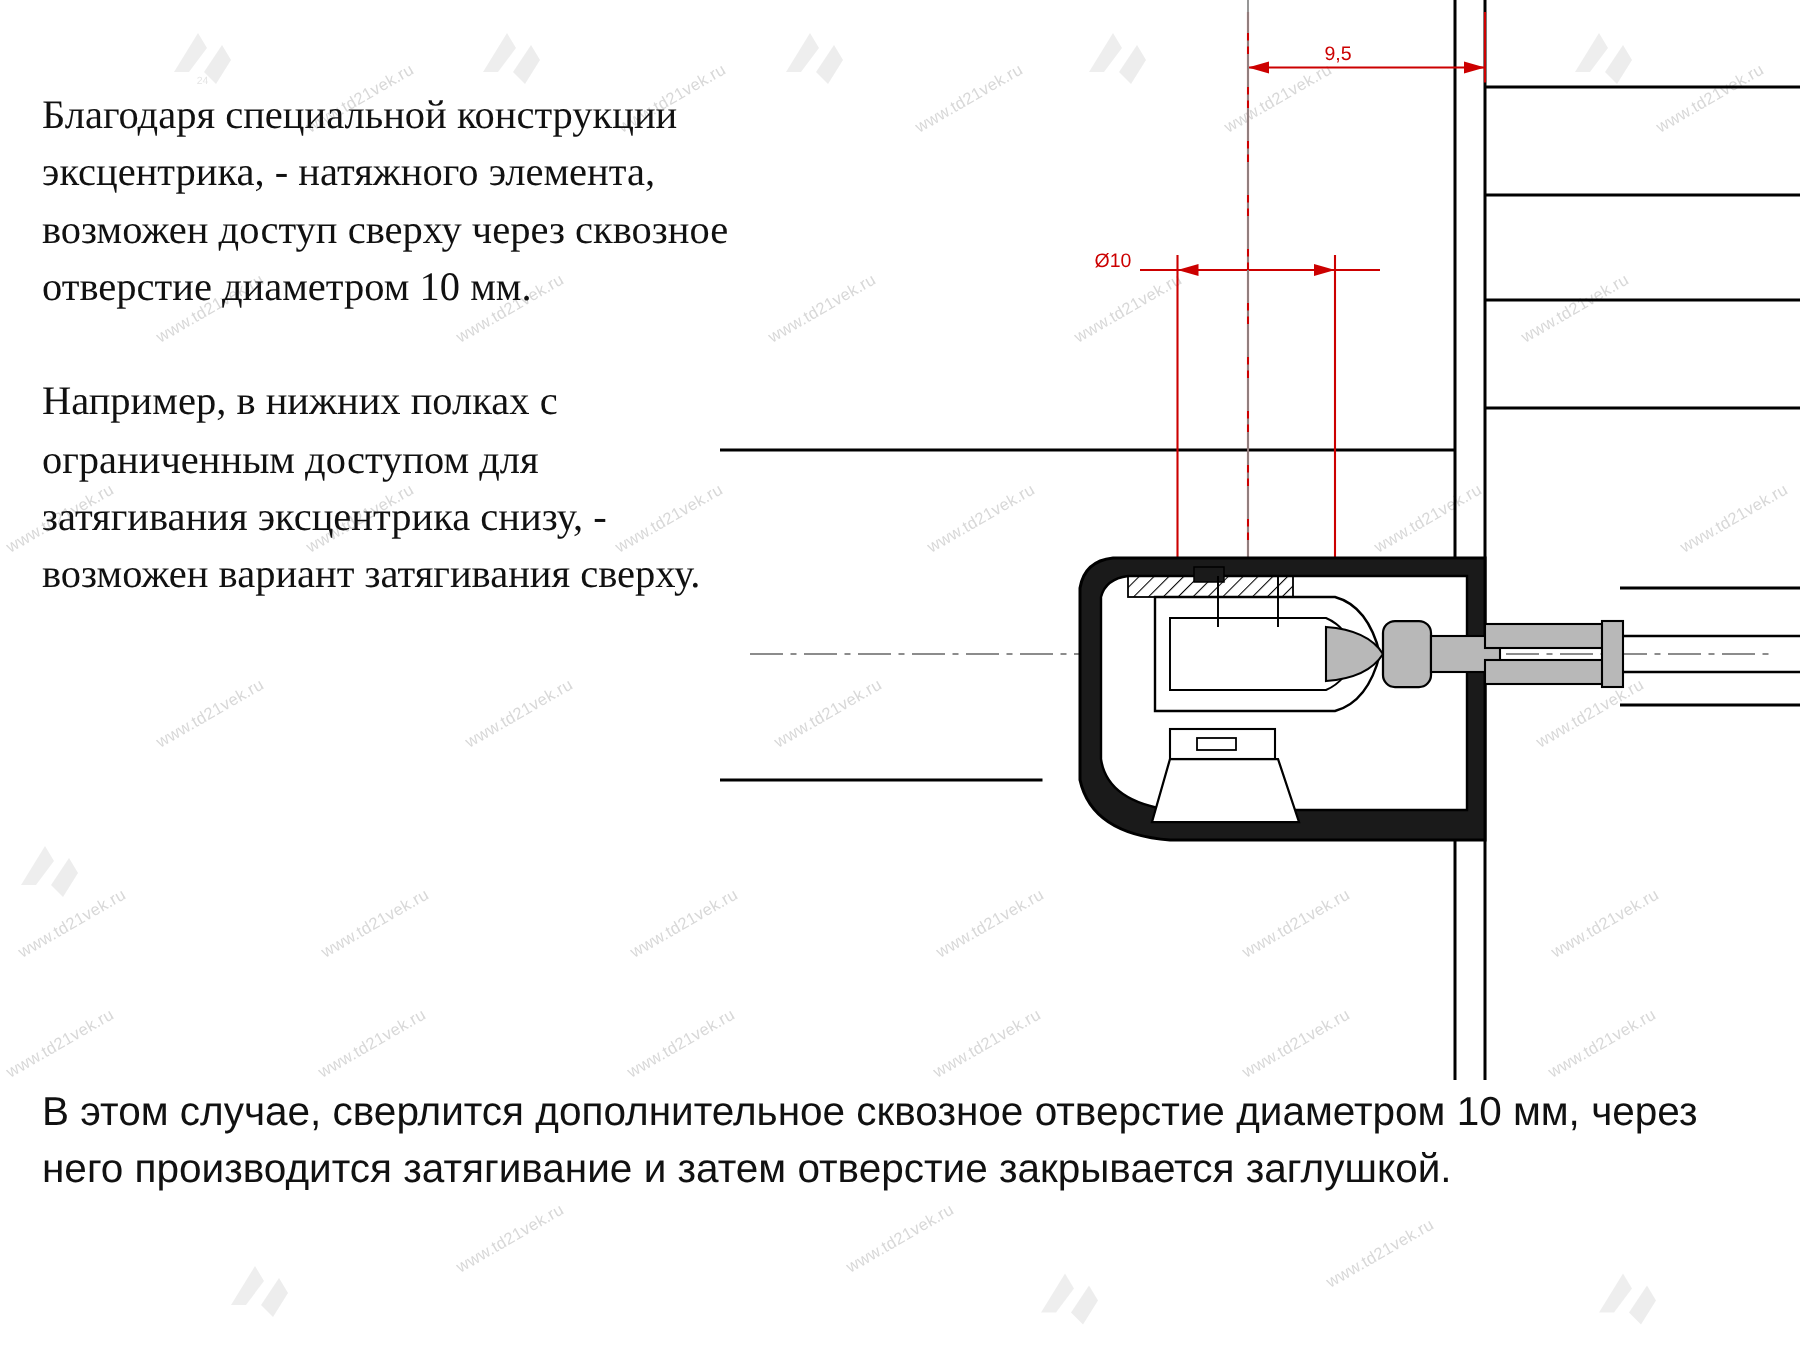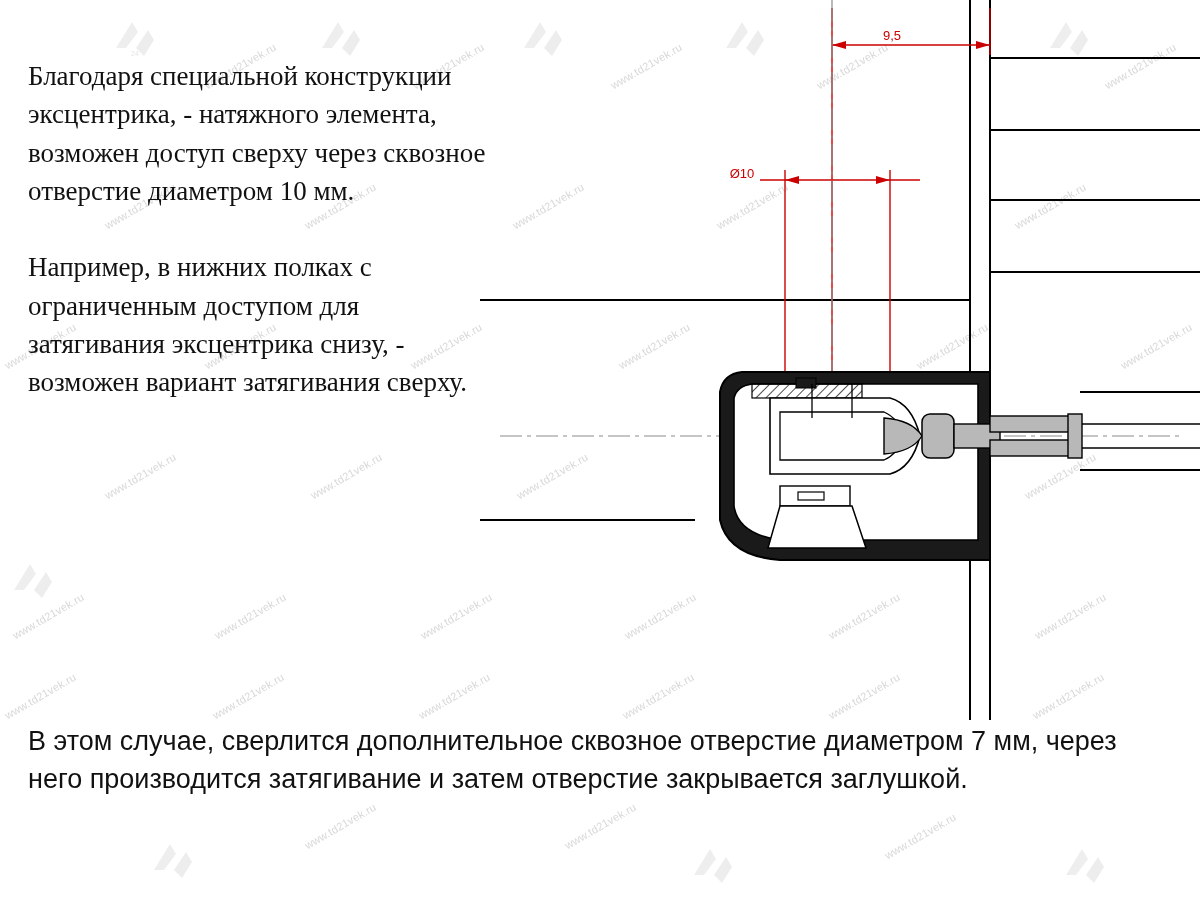--- a/index.html
+++ b/index.html
@@ -87,21 +87,21 @@
 </head>
 <body>
 
 <div class="page">
 
   <div class="text-col">
     <p class="para">Благодаря специальной конструкции эксцентрика, - натяжного элемента, возможен доступ сверху через сквозное отверстие диаметром 10 мм.</p>
     <p class="para">Например, в нижних полках с ограниченным доступом для затягивания эксцентрика снизу, - возможен вариант затягивания сверху.</p>
   </div>
 
-  <div class="bottom-text">В этом случае, сверлится дополнительное сквозное отверстие диаметром 7 мм, через него производится затягивание и затем отверстие закрывается заглушкой.</div>
+  <div class="bottom-text">В этом случае, сверлится дополнительное сквозное отверстие диаметром 10 мм, через него производится затягивание и затем отверстие закрывается заглушкой.</div>
 
   <div class="drawing">
     <svg width="720" height="720" viewBox="0 0 720 720" xmlns="http://www.w3.org/2000/svg">
 
       <g stroke="#000000" fill="none" stroke-width="2">
 
         <line x1="0" y1="300" x2="490" y2="300"></line>
         <line x1="0" y1="520" x2="215" y2="520"></line>
 
         <line x1="490" y1="0" x2="490" y2="372"></line>

